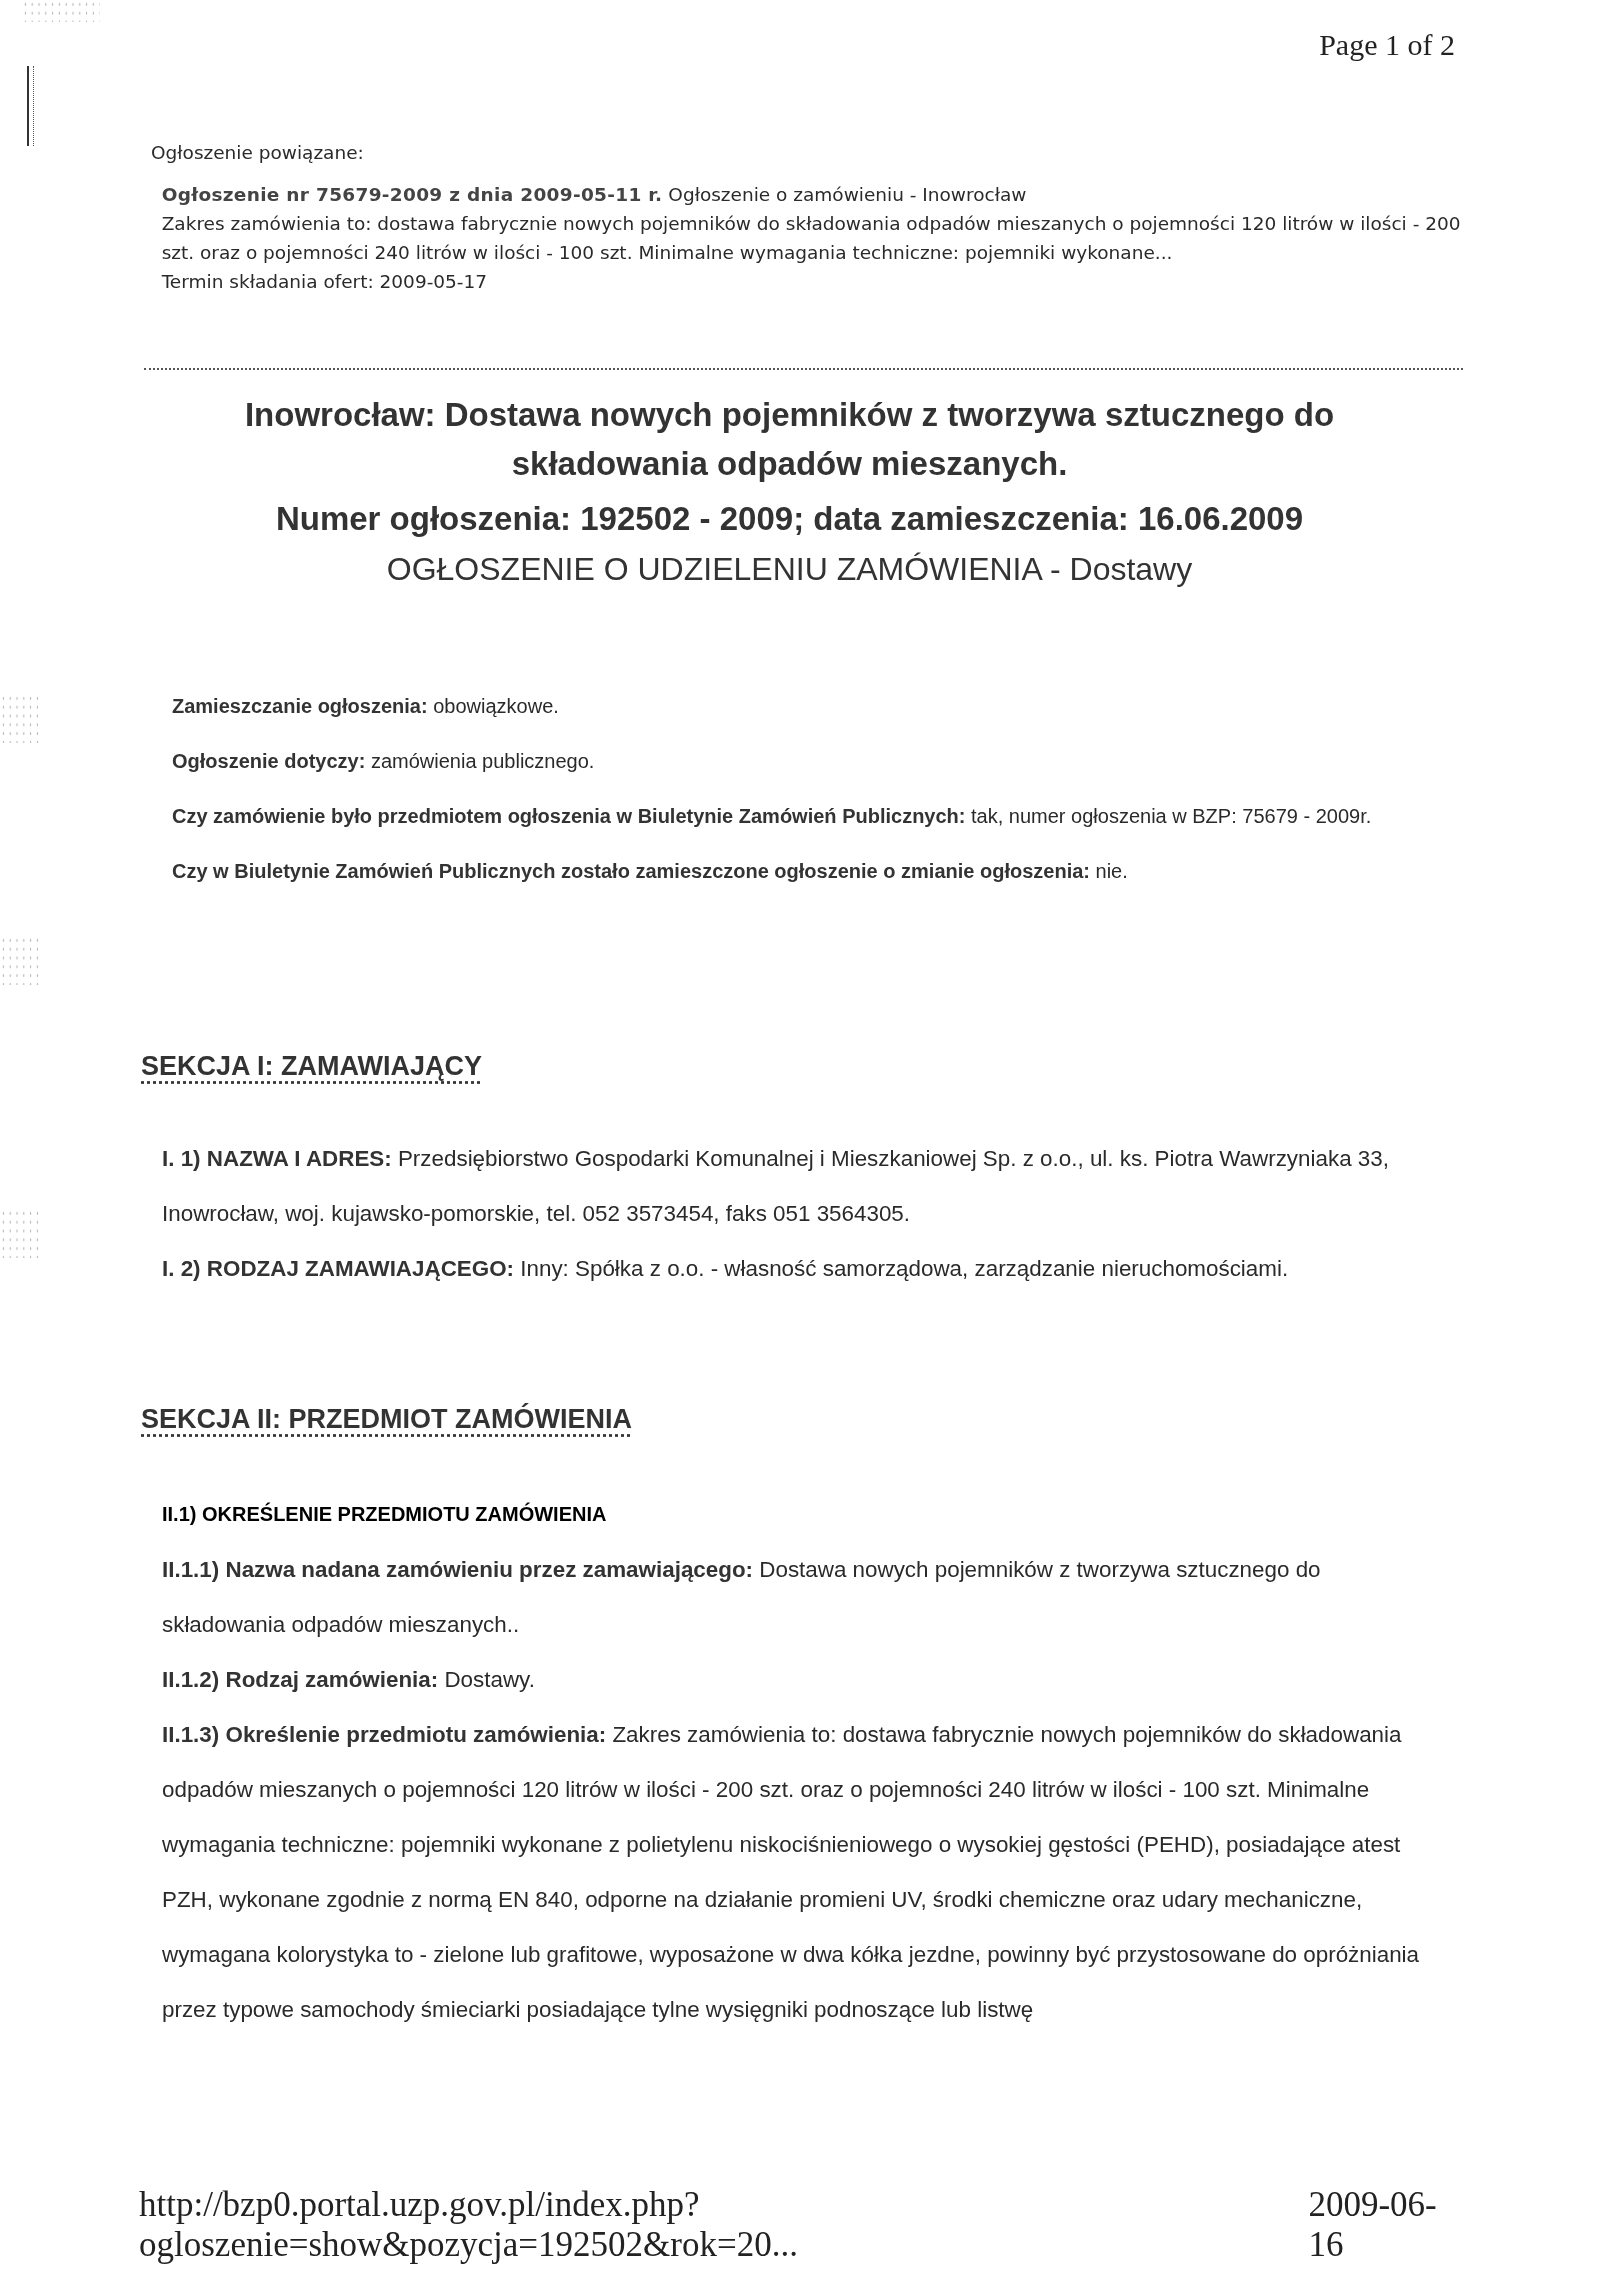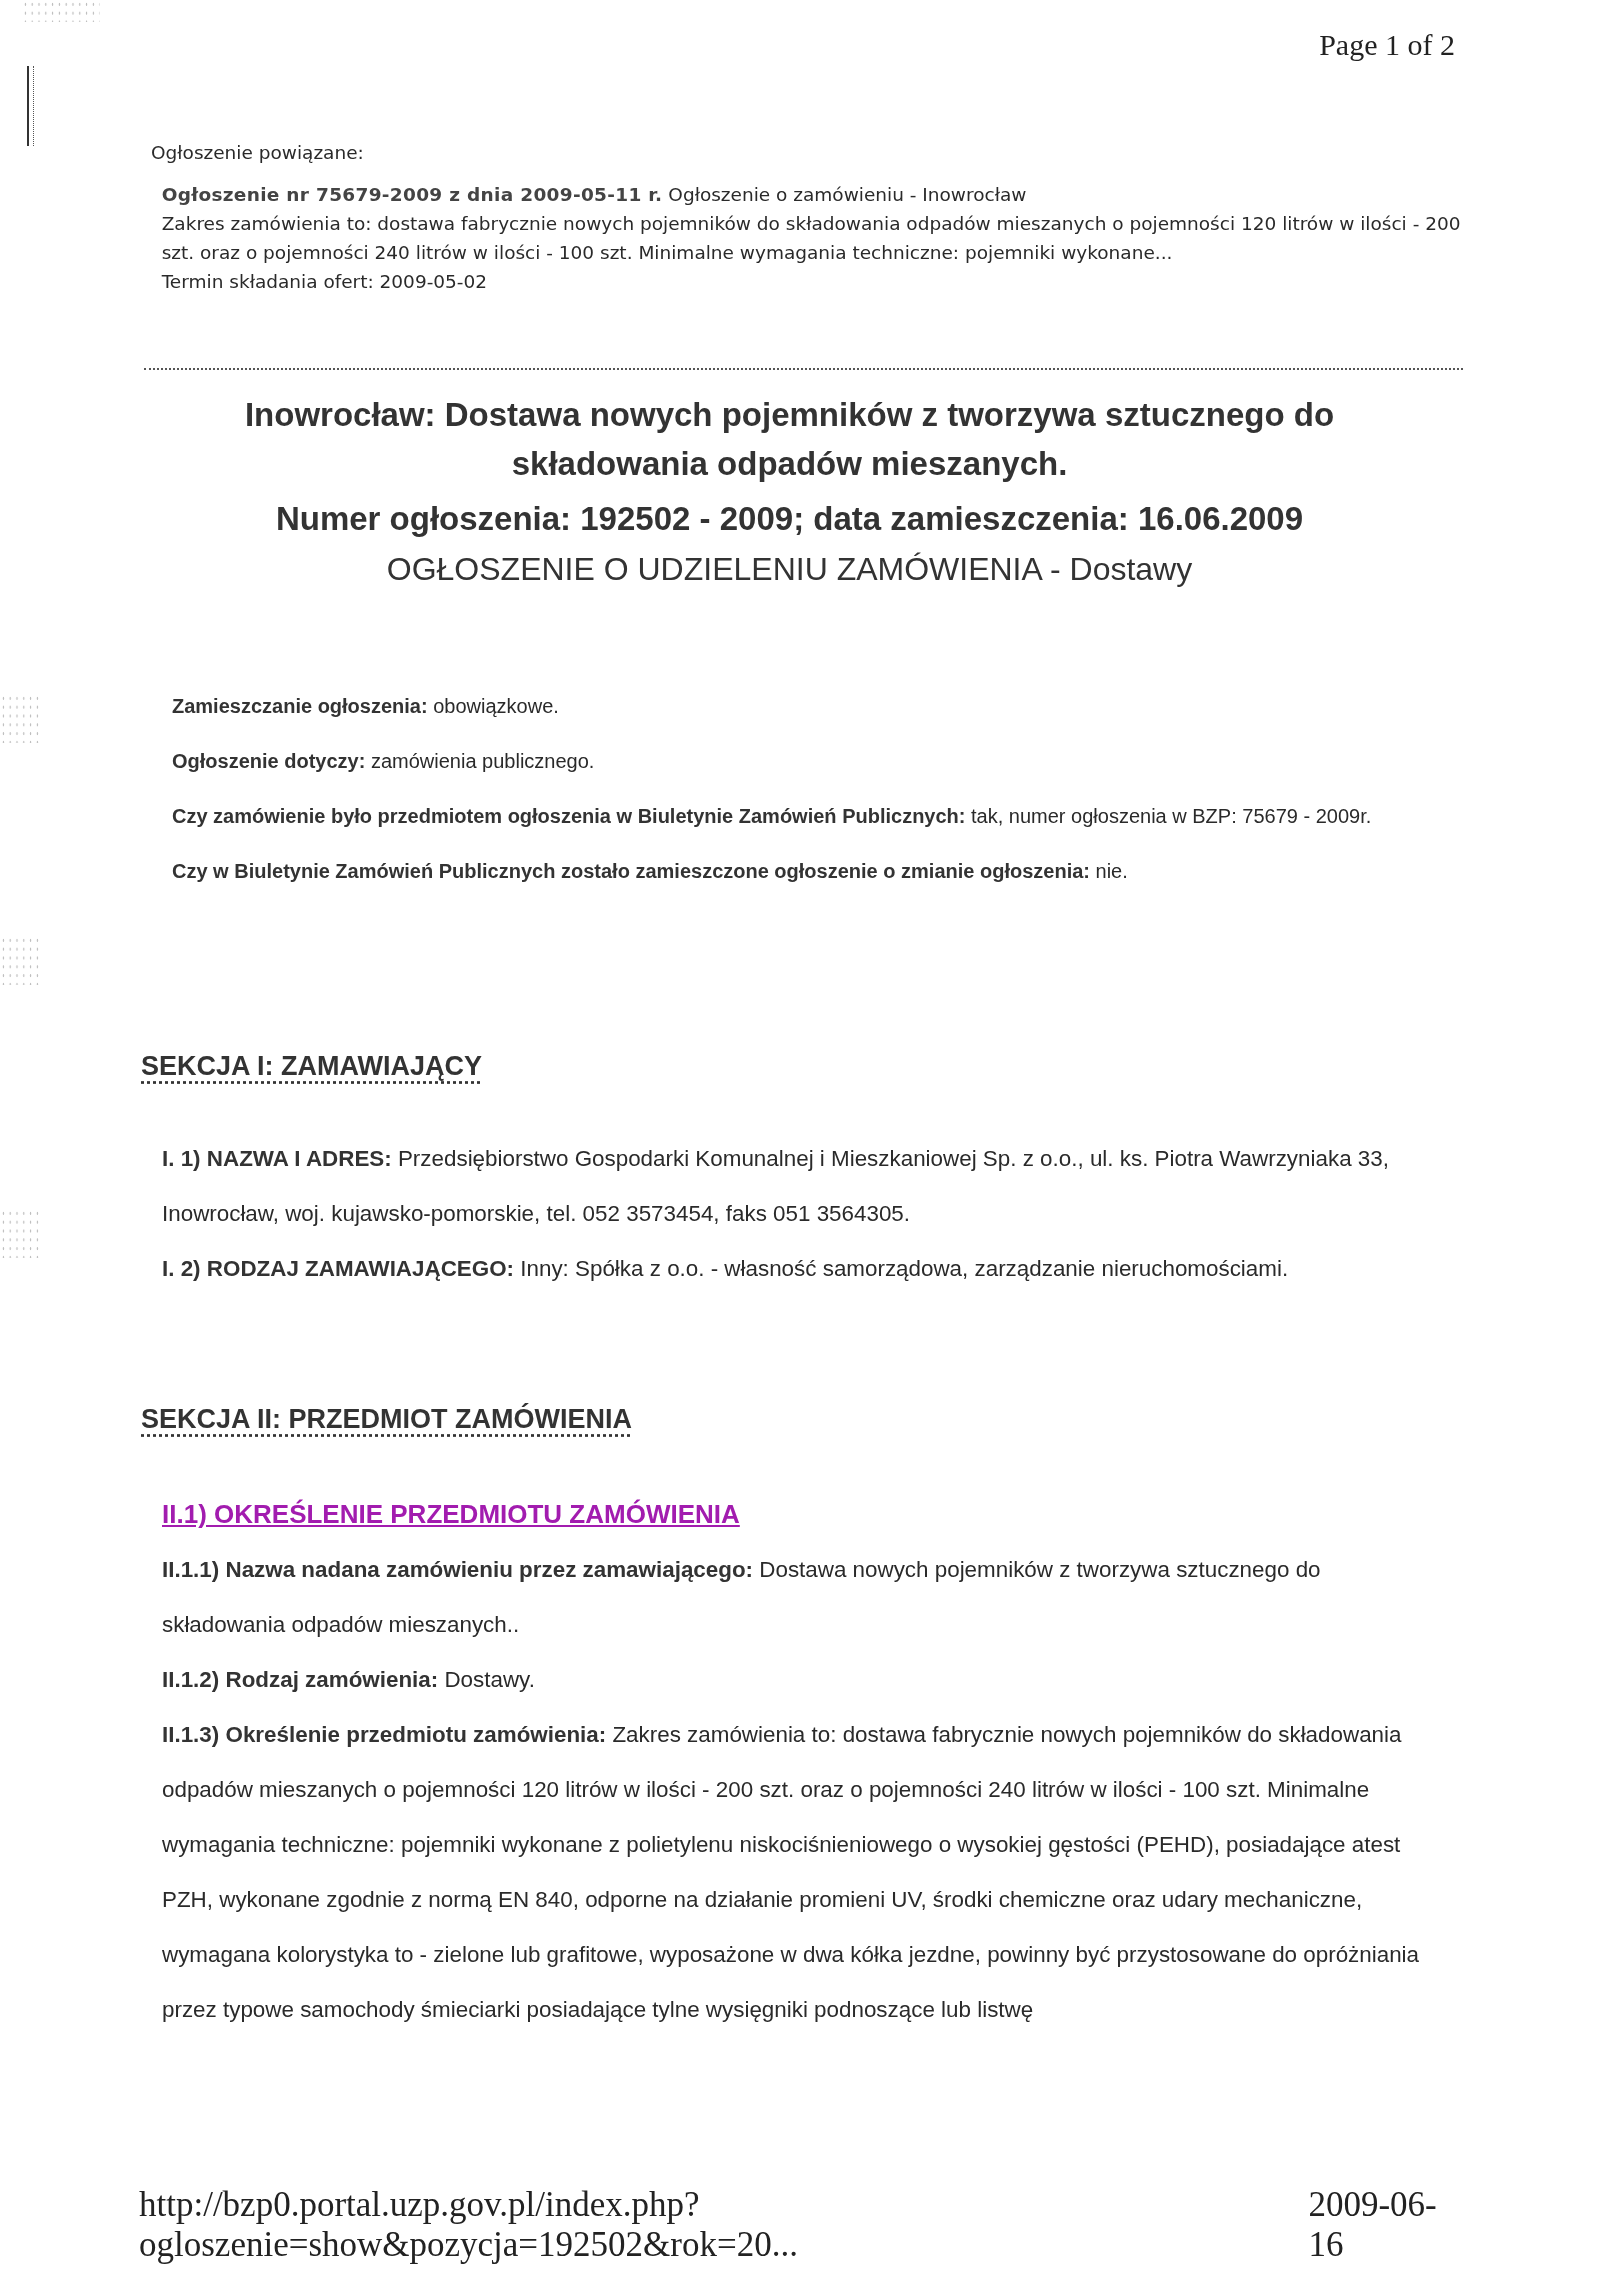--- a/index.html
+++ b/index.html
@@ -128,24 +128,23 @@
       position: absolute;
       left: 162px;
       width: 1268px;
       font-size: 22.4px;
       color: #2a2a2a;
     }
     .block1 { top: 1131px; }
     .block2 { top: 1487px; }
     .sub-head {
       font-weight: bold;
-      font-size: 26px;
+      font-size: 20px;
       line-height: 55px;
-      color: #a21caf;
-      text-decoration: underline;
+      color: #000000;
     }
     .footer {
       position: absolute;
       left: 139px;
       top: 2185px;
       width: 1326px;
       font-family: "Liberation Serif", serif;
       font-size: 35px;
       color: #222;
       display: flex;
@@ -161,21 +160,21 @@
 <div class="speckle" style="left:0px;top:936px;"></div>
 <div class="speckle" style="left:0px;top:1209px;"></div>
 
 <div class="page-header">Page 1 of 2</div>
 
 <div class="related">
   <span class="rel-label">Ogłoszenie powiązane:</span>
   <div class="rel-body">
     <span class="rel-link">Ogłoszenie nr 75679-2009 z dnia 2009-05-11 r.</span><span> Ogłoszenie o zamówieniu - Inowrocław</span><br>
     <span>Zakres zamówienia to: dostawa fabrycznie nowych pojemników do składowania odpadów mieszanych o pojemności 120 litrów w ilości - 200 szt. oraz o pojemności 240 litrów w ilości - 100 szt. Minimalne wymagania techniczne: pojemniki wykonane...</span><br>
-    <span>Termin składania ofert: 2009-05-02</span>
+    <span>Termin składania ofert: 2009-05-17</span>
   </div>
 </div>
 
 <div class="divider"></div>
 
 <div class="title-block">
   <div class="t1">Inowrocław: Dostawa nowych pojemników z tworzywa sztucznego do składowania odpadów mieszanych.</div>
   <div class="t2">Numer ogłoszenia: 192502 - 2009; data zamieszczenia: 16.06.2009</div>
   <div class="t3">OGŁOSZENIE O UDZIELENIU ZAMÓWIENIA - Dostawy</div>
 </div>

